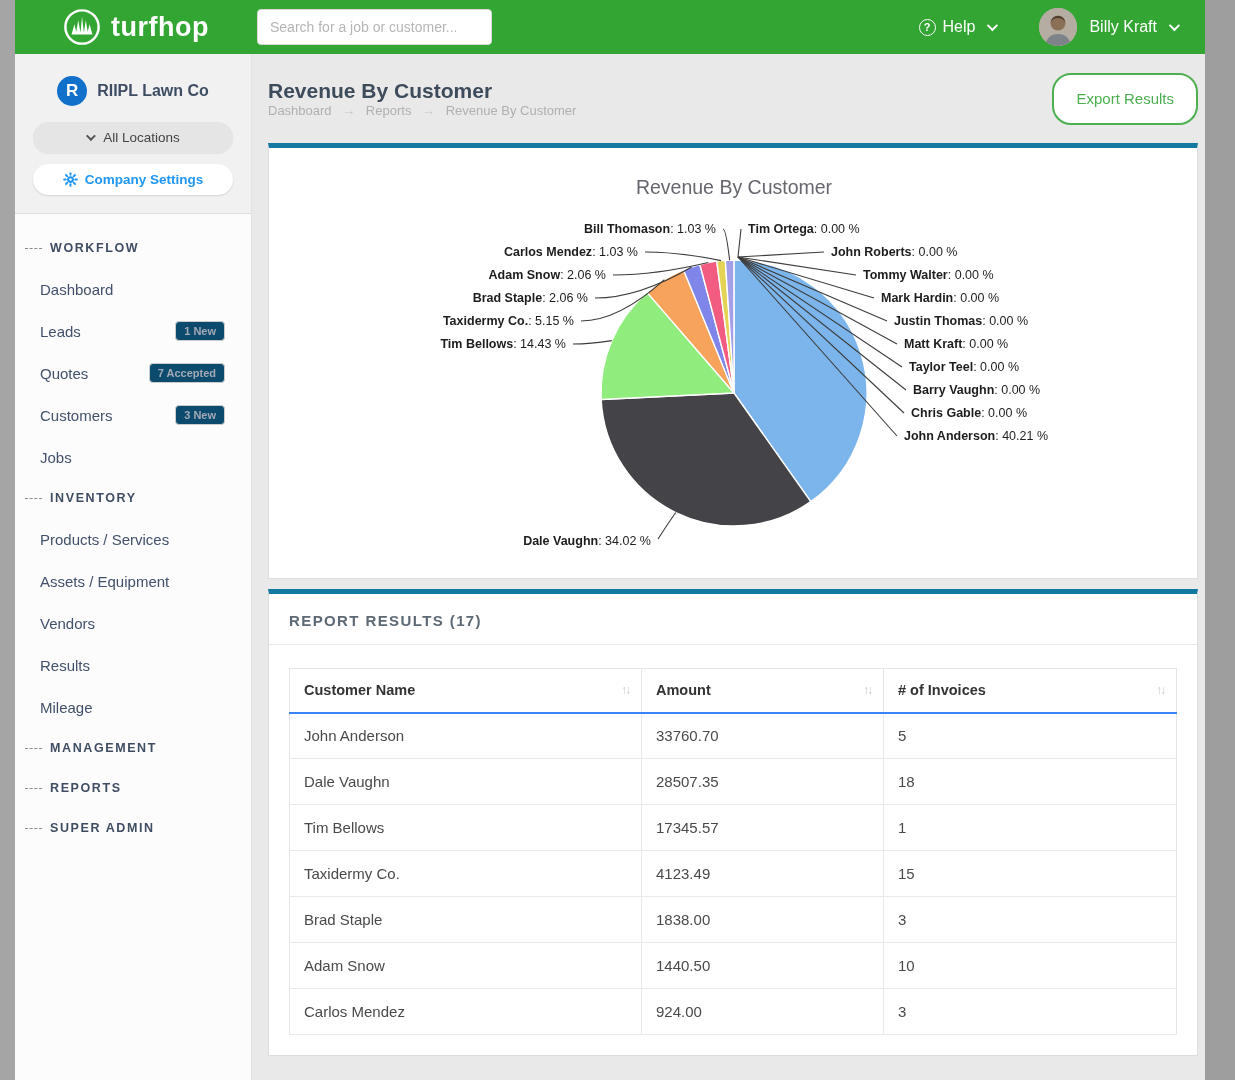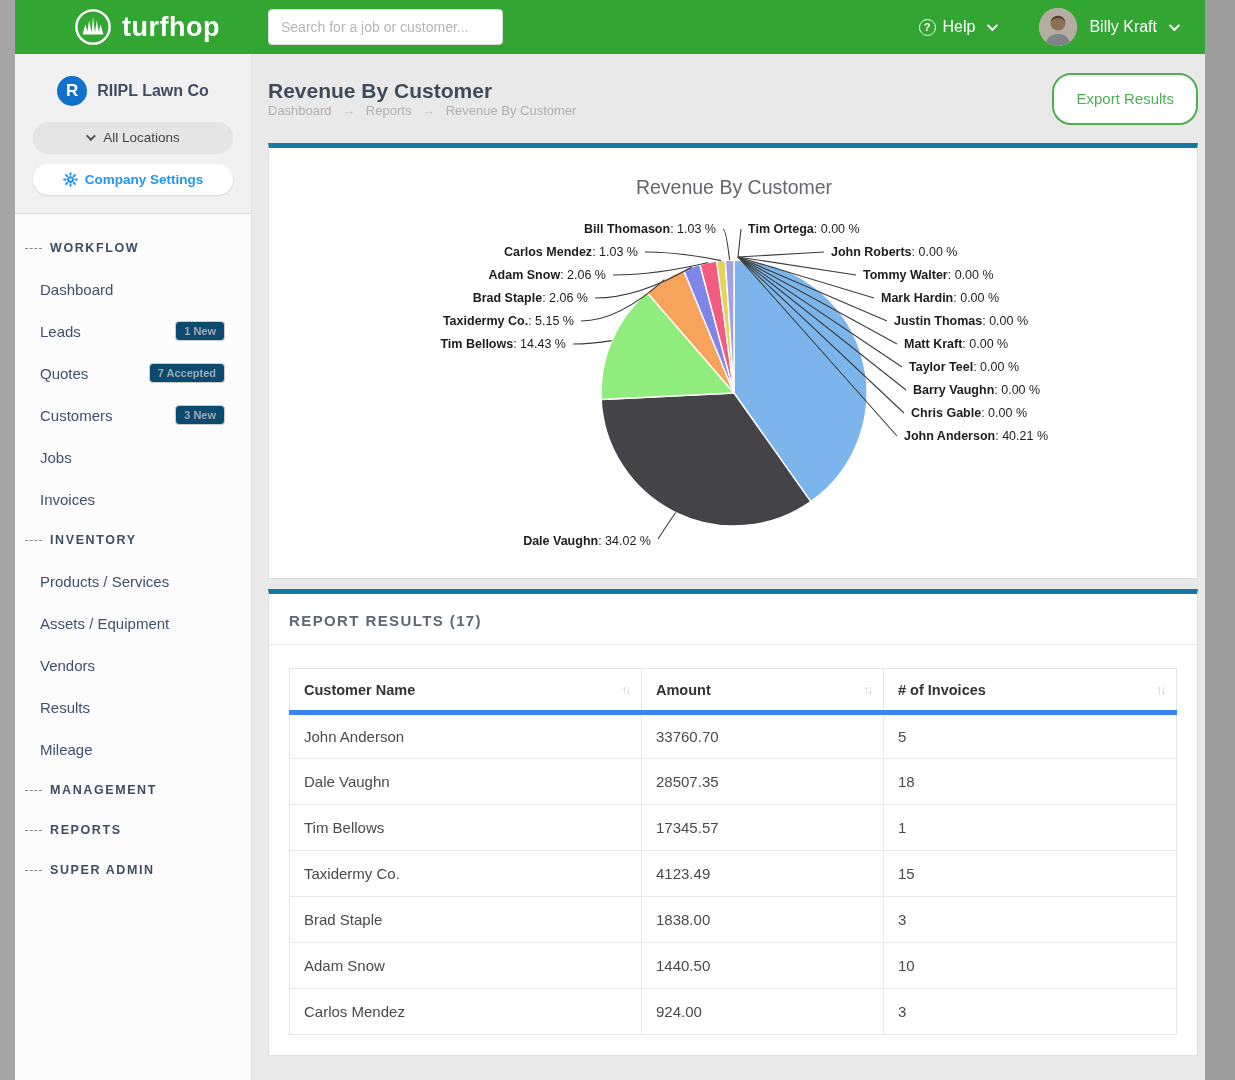--- a/index.html
+++ b/index.html
@@ -9,21 +9,21 @@
   *{box-sizing:border-box;margin:0;padding:0;}
   html,body{width:1235px;height:1080px;overflow:hidden;}
   body{font-family:"Liberation Sans",sans-serif;background:#e9e9e9;}
   .viewport{position:relative;width:1235px;height:1080px;overflow:hidden;background:#e9e9e9;}
   .edge-strip{position:absolute;top:0;bottom:0;background:#a5a5a5;}
   .edge-strip.left{left:0;width:15px;}
   .edge-strip.right{right:0;width:30px;background:#9e9e9e;}
   .app{position:absolute;left:15px;top:0;width:1190px;height:1080px;display:flex;flex-direction:column;}
 
   
-  .topbar{height:54px;background:var(--green);display:flex;align-items:center;color:#fff;flex:0 0 54px;padding-left:11px;}
+  .topbar{height:54px;background:var(--green);display:flex;align-items:center;color:#fff;flex:0 0 54px;}
   .brand{display:flex;align-items:center;margin-left:48px;cursor:pointer;}
   .brand-icon{width:38px;height:38px;margin-right:10px;display:inline-flex;}
   .brand-text{font-size:27px;font-weight:bold;letter-spacing:.5px;}
   .search{margin-left:48px;width:235px;height:36px;border:1px solid #d8d8d8;border-radius:4px;padding:0 12px;font-size:14px;color:#555;background:#fff;outline:none;font-family:"Liberation Sans",sans-serif;}
   .search::placeholder{color:#b5b5b5;}
   .topbar-right{margin-left:auto;display:flex;align-items:center;margin-right:28px;}
   .help{display:flex;align-items:center;font-size:16px;cursor:pointer;margin-right:44px;}
   .help-q{width:17px;height:17px;border:1.5px solid #fff;border-radius:50%;font-size:11px;display:inline-flex;align-items:center;justify-content:center;margin-right:7px;font-weight:bold;}
   .chev{width:8px;height:8px;border-right:2px solid #fff;border-bottom:2px solid #fff;transform:rotate(45deg) translateY(-2px);display:inline-block;margin-left:12px;}
   .chev.dark{border-color:#555;margin-left:0;margin-right:10px;width:7px;height:7px;}
@@ -57,21 +57,21 @@
   .breadcrumb span{cursor:pointer;}
   .breadcrumb .current{cursor:default;}
   .export-btn{background:#fff;border:2px solid var(--export-green);color:var(--export-green);font-size:15px;height:52px;padding:0 22px;border-radius:19px;cursor:pointer;font-family:"Liberation Sans",sans-serif;}
 
   .card{background:#fff;border:1px solid #ddd;border-top:5px solid var(--teal);margin-bottom:10px;}
   .card-head{padding:18px 20px 15px;font-size:15px;font-weight:bold;letter-spacing:1.4px;color:#5d6974;border-bottom:1px solid #e9e9e9;}
   .chart-wrap{height:430px;}
   .table-wrap{padding:23px 20px 20px;}
 
   table.report{width:100%;border-collapse:collapse;border:1px solid #e5e5e5;}
-  table.report th{height:44px;text-align:center;font-size:14.5px;color:#333;padding:0 12px 0 14px;border-right:1px solid #e5e5e5;border-bottom:5px solid #3b82f6;background:#fff;cursor:pointer;}
+  table.report th{height:44px;text-align:center;font-size:14.5px;color:#333;padding:0 12px 0 14px;border-right:1px solid #e5e5e5;border-bottom:2px solid #3b82f6;background:#fff;cursor:pointer;}
   table.report th:last-child{border-right:none;}
   table.report th .th-inner{display:flex;align-items:center;}
   table.report .sort{margin-left:auto;color:#c9c9c9;font-size:12px;letter-spacing:-2px;font-weight:normal;}
   table.report td{height:46px;font-size:15px;color:#4a4a4a;padding:0 14px;border-right:1px solid #e9e9e9;border-bottom:1px solid #e9e9e9;}
   table.report td:last-child{border-right:none;}
 
   svg text{font-family:"Liberation Sans",sans-serif;}
 </style>
 </head>
 <body>
@@ -161,23 +161,20 @@
             <div class="menu-item">
               <span>Quotes</span>
               <span class="badge">7 Accepted</span>
             </div>
             <div class="menu-item">
               <span>Customers</span>
               <span class="badge">3 New</span>
             </div>
             <div class="menu-item">
               <span>Jobs</span>
-            </div>
-            <div class="menu-item">
-              <span>Invoices</span>
             </div>
             <div class="menu-section">
               <span class="dash"></span>
               <span class="sec-label">INVENTORY</span>
             </div>
             <div class="menu-item">
               <span>Products / Services</span>
             </div>
             <div class="menu-item">
               <span>Assets / Equipment</span>

